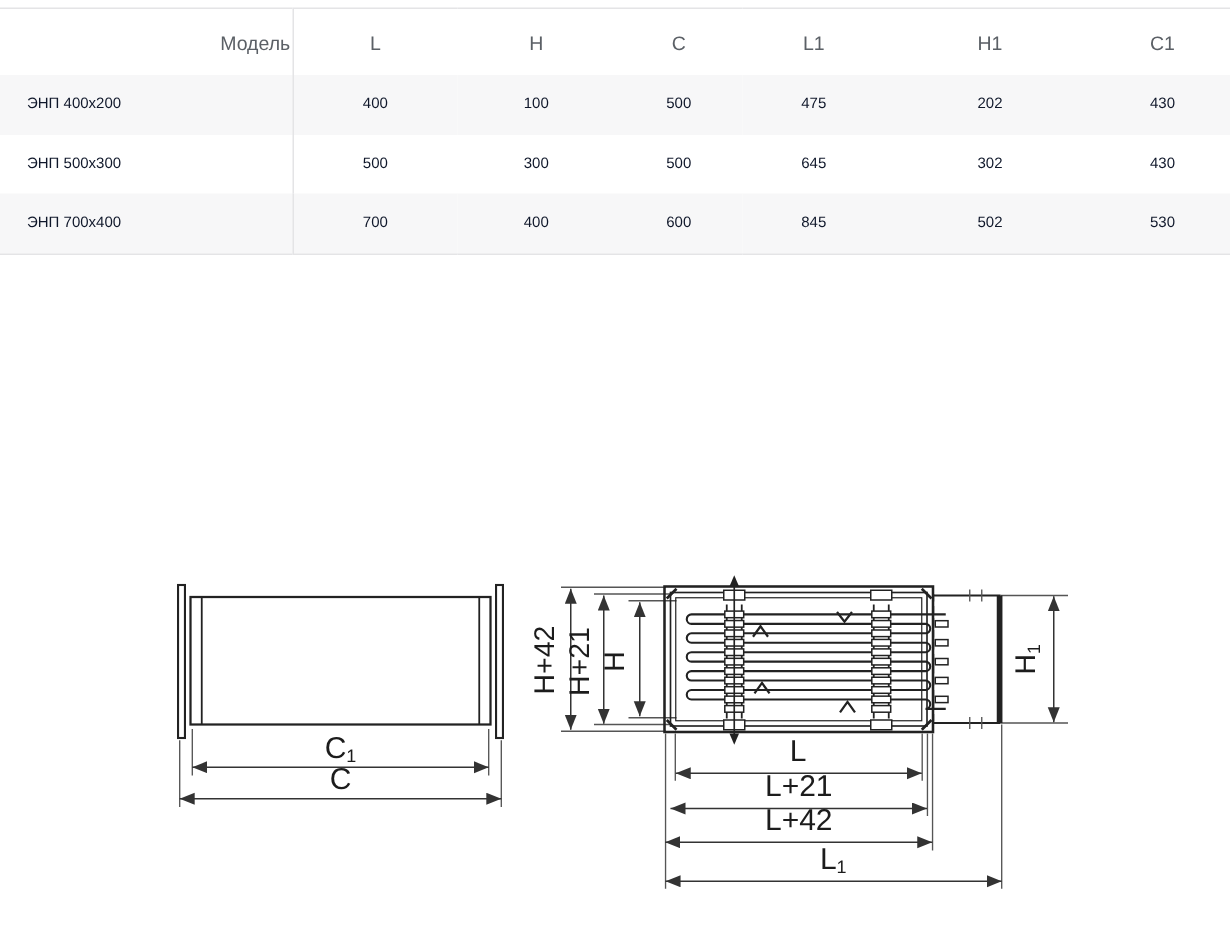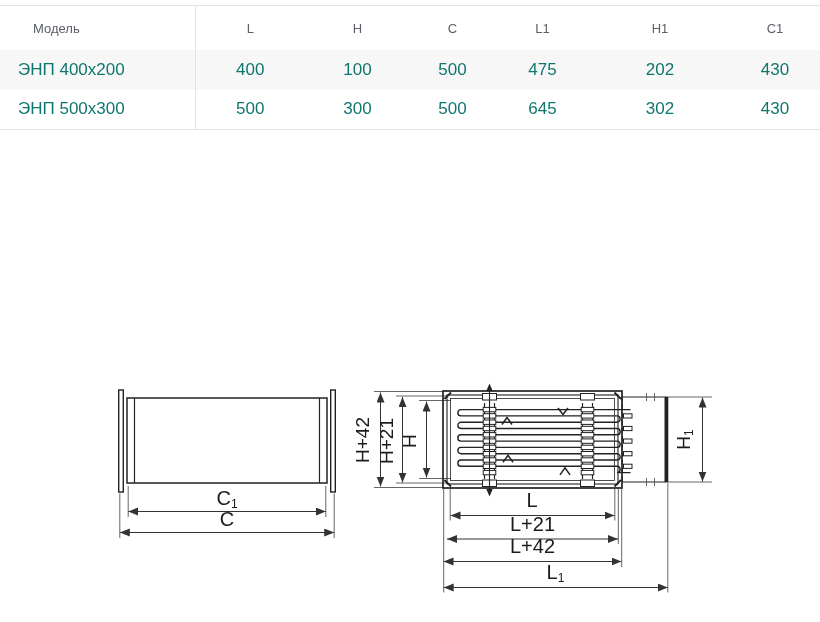--- a/index.html
+++ b/index.html
@@ -3,22 +3,22 @@
 <meta charset="utf-8">
 <style>
   html,body{margin:0;padding:0;background:#fff;}
   #page{position:relative;width:820px;height:622px;background:#fff;overflow:hidden;
         font-family:"Liberation Sans",sans-serif;}
   
   #spec-table{position:absolute;top:5px;left:0;width:820px;border-collapse:collapse;
               border-top:1px solid #e4e4e6;border-bottom:1px solid #e4e4e6;table-layout:fixed;}
   #spec-table th{height:42px;font-weight:400;font-size:13px;color:#5b6066;text-align:center;
                  background:#fff;}
-  #spec-table td{height:39.5px;font-size:17px;color:#0f766e;text-align:center;padding:0;}
-  #spec-table th:first-child{text-align:left;padding-left:33px;border-right:1px solid #e4e4e6;}
+  #spec-table td{height:39.5px;font-size:10px;color:#0f172a;text-align:center;padding:0;}
+  #spec-table th:first-child{text-align:right;padding-left:33px;border-right:1px solid #e4e4e6;}
   #spec-table td:first-child{text-align:left;padding-left:18px;border-right:1px solid #e4e4e6;}
   #spec-table tbody tr:nth-child(odd){background:#f7f7f8;}
   
   #drawings{position:absolute;top:375px;left:0;width:820px;height:247px;}
   svg text{font-family:"Liberation Sans",sans-serif;fill:#1c1c1c;}
   .dimtxt{font-size:20px;}
   .dimtxt-v{font-size:19px;}
   .sub{font-size:12px;}
   .draw{stroke:#222;fill:none;}
   .thin{stroke:#555;stroke-width:0.9;fill:none;}
@@ -61,20 +61,29 @@
           <td>430</td>
         </tr>
         <tr>
           <td>ЭНП 500x300</td>
           <td>500</td>
           <td>300</td>
           <td>500</td>
           <td>645</td>
           <td>302</td>
           <td>430</td>
+        </tr>
+        <tr>
+          <td>ЭНП 700x400</td>
+          <td>700</td>
+          <td>400</td>
+          <td>600</td>
+          <td>845</td>
+          <td>502</td>
+          <td>530</td>
         </tr>
       </tbody>
   </table>
 
   <div id="drawings">
   <svg width="820" height="247" viewBox="0 375 820 247">
     <defs>
       <marker id="arr" markerUnits="userSpaceOnUse" markerWidth="11" markerHeight="9" refX="10" refY="4" orient="auto-start-reverse">
         <path d="M0,0 L10,4 L0,8 Z" fill="#333"></path>
       </marker>

